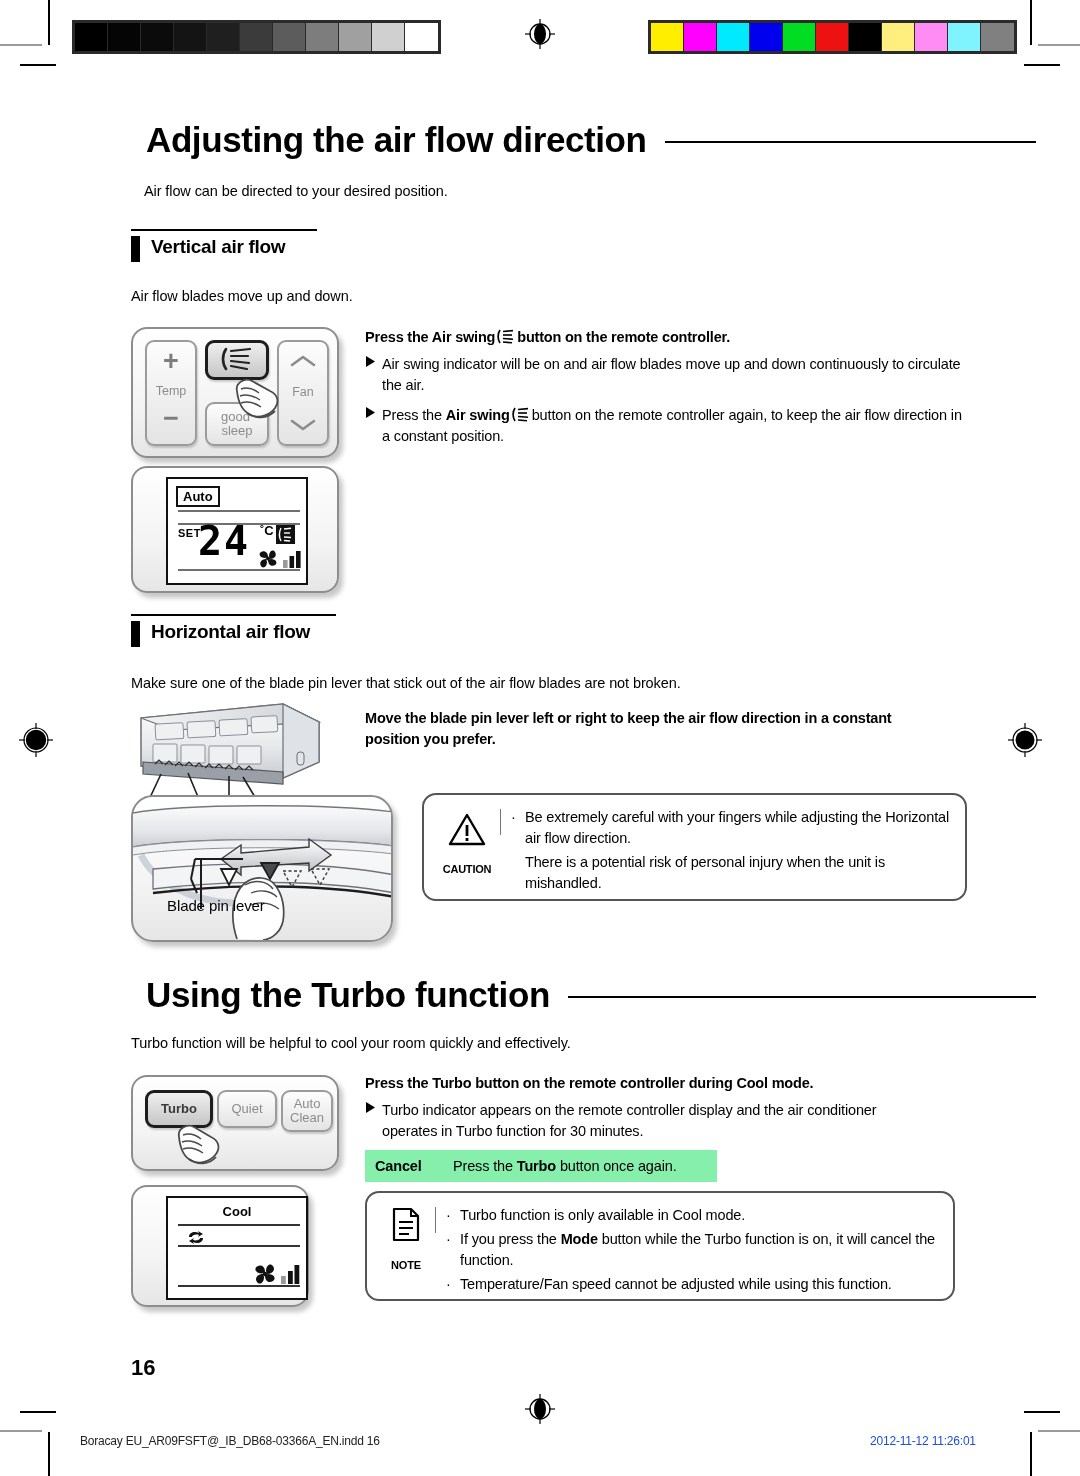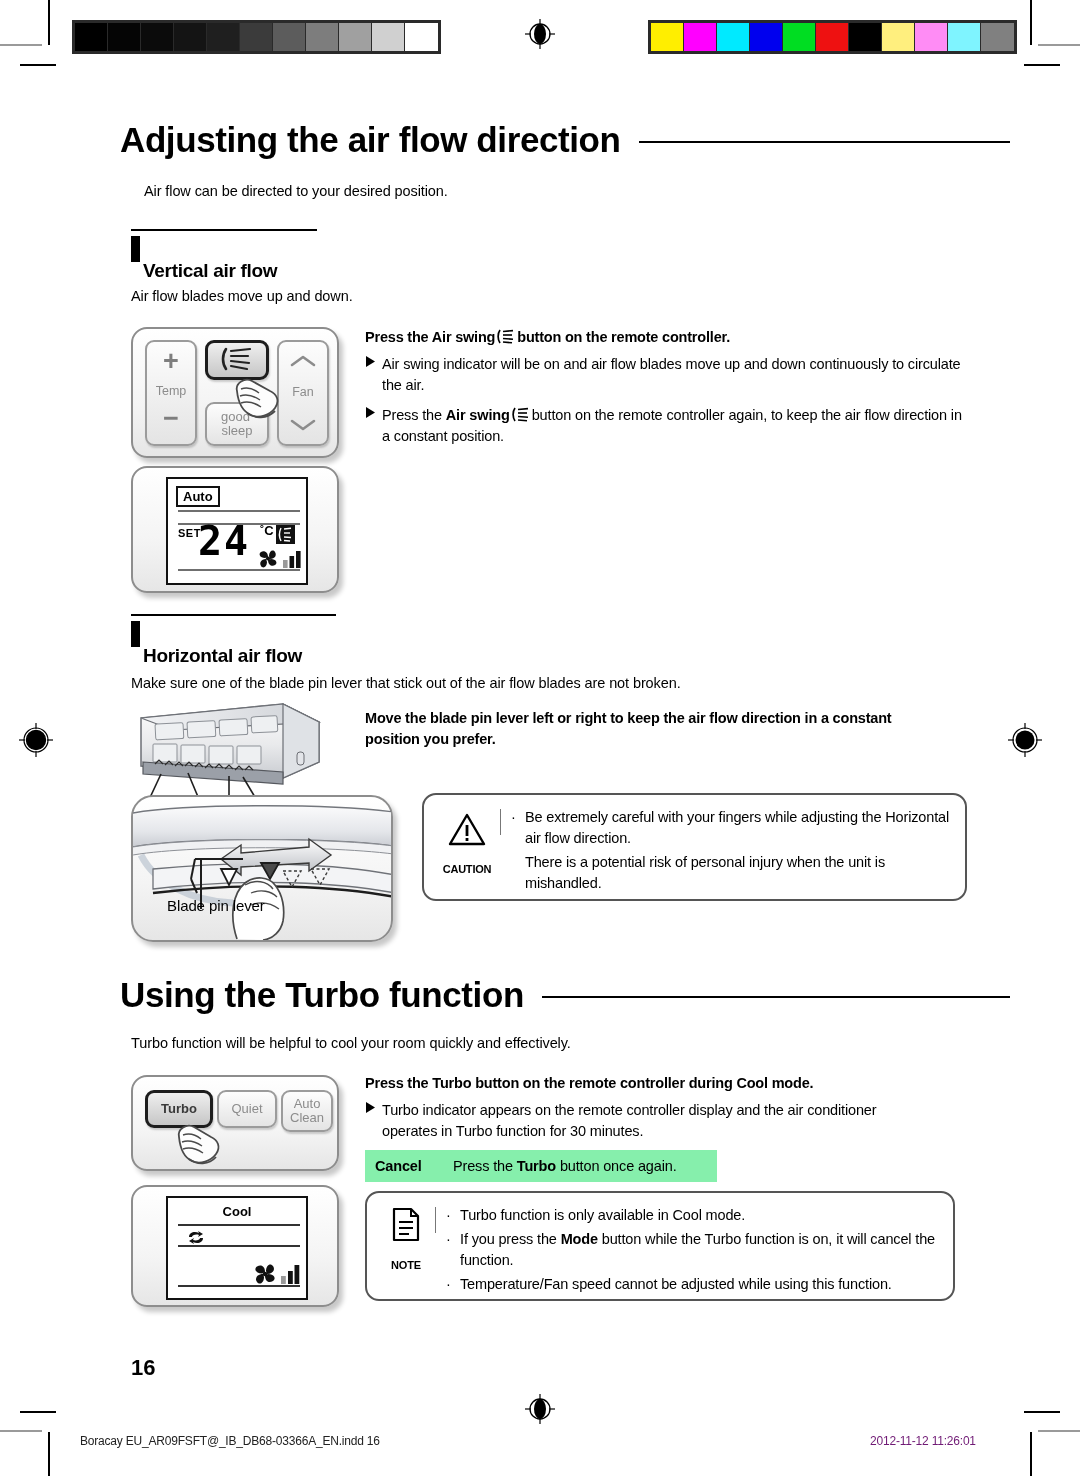--- a/index.html
+++ b/index.html
@@ -26,35 +26,35 @@
     height: 34px;
   }
   .greystrip span, .colorstrip span { display: block; height: 100%; }
   .greystrip span { width: 33px; border-right: 1px solid #2a2a2a; }
   .colorstrip span { width: 33px; border-right: 1px solid #2a2a2a; }
   .greystrip span:last-child, .colorstrip span:last-child { border-right: 0; }
 
   
   .page { position: absolute; left: 0; top: 0; width: 1080px; height: 1476px; }
 
-  .h1-row { position: absolute; display: flex; align-items: center; width: 890px; left: 120px; }
+  .h1-row { position: absolute; display: flex; align-items: center; width: 890px; left: 146px; }
   .h1 {
     font-size: 35px; font-weight: bold; letter-spacing: -0.4px;
     white-space: nowrap; line-height: 1;
   }
   .h1-rule { flex: 1; height: 2px; background: #000; margin-left: 18px; margin-top: 4px; }
 
   .body-text {
     position: absolute; font-size: 14.5px; line-height: 1.45; letter-spacing: -0.1px;
   }
 
   .h2 { position: absolute; }
   .h2-bar { position: absolute; left: 0; top: 4px; width: 9px; height: 26px; background: #000; }
   .h2-rule { position: absolute; left: 0; top: -3px; height: 2px; background: #000; }
-  .h2-text { font-size: 19px; font-weight: bold; padding-left: 12px; line-height: 30px; letter-spacing: -0.3px; margin-top: 24px; }
+  .h2-text { font-size: 19px; font-weight: bold; padding-left: 20px; line-height: 30px; letter-spacing: -0.3px; }
 
   .lead { font-size: 14.5px; font-weight: bold; letter-spacing: -0.2px; }
   .bullets { position: absolute; font-size: 14.5px; line-height: 1.48; letter-spacing: -0.15px; }
   .bullet { display: flex; margin-bottom: 8px; }
   .bullet .tri { width: 17px; flex: none; padding-top: 1px; }
   .bullet .tri svg { display: block; }
   .bullet .btext { flex: 1; }
   b { font-weight: bold; }
 
   
@@ -107,21 +107,21 @@
 
   .cancel-bar {
     position: absolute; background: #86efac; display: flex; align-items: center;
     font-size: 14.5px; letter-spacing: -0.15px;
   }
   .cancel-bar .cw { font-weight: bold; padding: 0 0 0 10px; width: 88px; }
 
   .page-num { position: absolute; font-size: 22px; font-weight: bold; }
   .footer-l { position: absolute; font-size: 12px; color: #222; letter-spacing: -0.2px;
               font-family: "Liberation Sans", sans-serif; }
-  .footer-r { position: absolute; font-size: 12px; color: #701a75; letter-spacing: -0.2px; }
+  .footer-r { position: absolute; font-size: 12px; color: #1d4ed8; letter-spacing: -0.2px; }
 
   .illus { position: absolute; }
   .caption { position: absolute; font-size: 15px; letter-spacing: -0.1px; }
 </style>
 </head>
 <body>
 
 <div class="page">
 
   <div class="mark" style="left:48px;top:0;width:2px;height:45px;"></div>
@@ -498,21 +498,21 @@
       <svg width="66" height="62" viewBox="0 0 66 62">
         <path d="M10 26 C8 18 18 12 25 16 L42 26 C49 29 52 36 47 43 C42 50 31 54 23 50 C14 46 11 36 10 26 Z" fill="#fdfdfd" stroke="#4a4a4a" stroke-width="1.8"></path>
         <path d="M14 24 C20 22 27 24 32 28" fill="none" stroke="#4a4a4a" stroke-width="1.4"></path>
         <path d="M13 31 C19 29 27 31 33 35" fill="none" stroke="#4a4a4a" stroke-width="1.4"></path>
         <path d="M14 38 C20 36 28 38 34 42" fill="none" stroke="#4a4a4a" stroke-width="1.4"></path>
         <path d="M20 48 C28 54 40 54 47 46" fill="none" stroke="#4a4a4a" stroke-width="1.8"></path>
       </svg>
     </div>
   </div>
 
-  <div class="panel" style="left:131px;top:1185px;width:208px;height:122px;">
+  <div class="panel" style="left:131px;top:1185px;width:178px;height:122px;">
     <div class="lcd" style="left:33px;top:9px;width:142px;height:104px;">
       <div style="position:absolute;left:0;right:0;top:6px;text-align:center;font-size:13px;font-weight:bold;">Cool</div>
       <div class="lcd-line" style="left:10px;top:26px;width:122px;background:#333;"></div>
       <div style="position:absolute;left:18px;top:31px;">
         <svg width="20" height="16" viewBox="0 0 20 16">
           <path d="M3 8 C3 3 9 2 13 4 L12 2 L17 5 L12 8 L13 6 C10 5 6 6 6 8 Z" fill="#111"></path>
           <path d="M17 9 C17 14 11 15 7 13 L8 15 L3 12 L8 9 L7 11 C10 12 14 11 14 9 Z" fill="#111"></path>
         </svg>
       </div>
       <div class="lcd-line" style="left:10px;top:47px;width:122px;background:#333;"></div>

